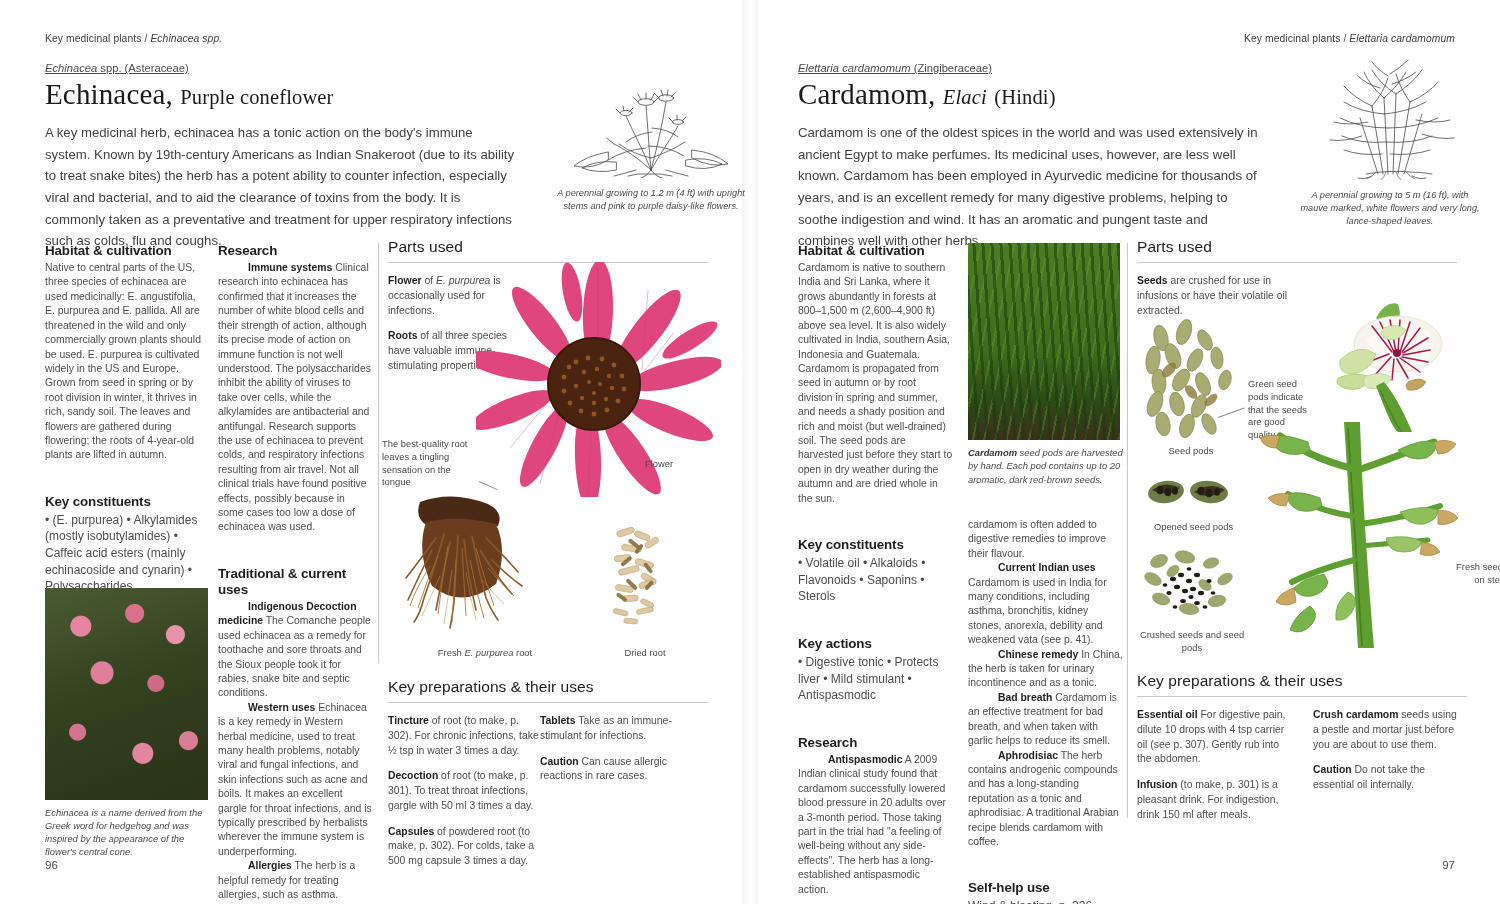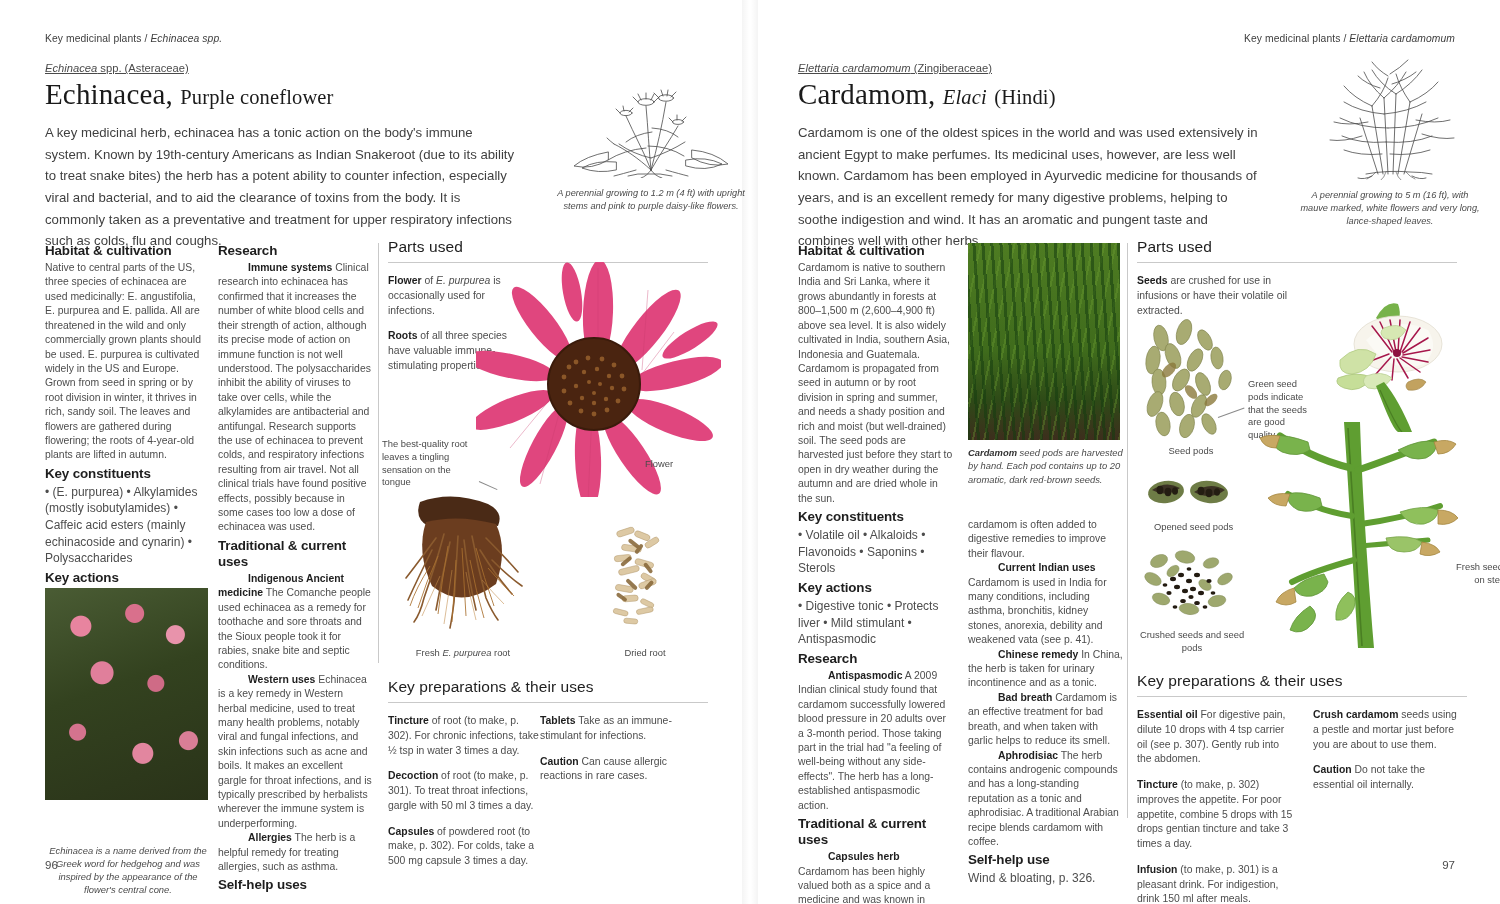--- a/index.html
+++ b/index.html
@@ -47,39 +47,39 @@
     font-size:9.2px;font-style:italic;line-height:1.42;color:#4a4a4a;
     margin-top:5px;
   }
 
   
   .col{position:absolute;font-size:10.4px;line-height:1.38;color:#4a4a4a;}
   .h2{
     font-size:13.4px;font-weight:bold;color:#1e1e1e;
     margin:0 0 2px 0;line-height:1.2;letter-spacing:-0.01em;
   }
-  .h2.sp{margin-top:3px;}
+  .h2.sp{margin-top:31px;}
   .body{font-size:10.4px;line-height:1.385;color:#4d4d4d;}
   .body b{color:#1e1e1e;padding-left:30px;}
   .list{font-size:12px;line-height:1.385;color:#4d4d4d;}
 
   
   .sechead{
     font-size:15.5px;color:#1e1e1e;font-weight:400;letter-spacing:.005em;
     margin:0 0 6px 0;
   }
   .rule{height:1px;background:#c9c9c9;margin:0 0 11px 0;}
   .vrule{position:absolute;width:1px;background:#c9c9c9;}
 
   .partstext{font-size:10.4px;line-height:1.42;color:#4d4d4d;}
   .partstext b{color:#1e1e1e;}
   .partstext i{font-style:italic;}
 
   .caption{font-size:9.4px;line-height:1.4;color:#4a4a4a;text-align:center;}
-  .caption.left-al{text-align:center;margin-top:38px;}
+  .caption.left-al{text-align:left;}
   .phcap{font-size:9.4px;line-height:1.42;color:#4a4a4a;font-style:italic;}
   .phcap b{font-style:italic;font-weight:bold;color:#333;}
 
   .prepcol{font-size:10.4px;line-height:1.42;color:#4d4d4d;}
   .prepcol b{color:#1e1e1e;}
   .prepcol p{margin:0 0 11px 0;}
 
   .pagenum{position:absolute;bottom:33px;font-size:11.5px;color:#4a4a4a;}
   .pagenum.l{left:45px;}
   .pagenum.r{right:45px;}
@@ -176,21 +176,21 @@
     </div>
 
     <div class="photo photo-echinacea-field" style="left:45px;top:588px;width:163px;height:212px;"></div>
     <div class="caption left-al" style="position:absolute;left:45px;top:806px;width:166px;font-style:italic;">Echinacea is a name derived from the Greek word for hedgehog and was inspired by the appearance of the flower's central cone.</div>
 
     <div class="col" style="left:218px;top:243px;width:155px;">
       <div class="h2">Research</div>
       <div class="body"><b>Immune systems</b><span> Clinical research into echinacea has confirmed that it increases the number of white blood cells and their strength of action, although its precise mode of action on immune function is not well understood. The polysaccharides inhibit the ability of viruses to take over cells, while the alkylamides are antibacterial and antifungal. Research supports the use of echinacea to prevent colds, and respiratory infections resulting from air travel. Not all clinical trials have found positive effects, possibly because in some cases too low a dose of echinacea was used.</span></div>
 
       <div class="h2 sp">Traditional &amp; current uses</div>
-      <div class="body"><b>Indigenous Ancient medicine</b><span> The Comanche people used echinacea as a remedy for toothache and sore throats and the Sioux people took it for rabies, snake bite and septic conditions.</span></div>
+      <div class="body"><b>Indigenous Decoction medicine</b><span> The Comanche people used echinacea as a remedy for toothache and sore throats and the Sioux people took it for rabies, snake bite and septic conditions.</span></div>
       <div class="body"><b>Western uses</b><span> Echinacea is a key remedy in Western herbal medicine, used to treat many health problems, notably viral and fungal infections, and skin infections such as acne and boils. It makes an excellent gargle for throat infections, and is typically prescribed by herbalists wherever the immune system is underperforming.</span></div>
       <div class="body"><b>Allergies</b><span> The herb is a helpful remedy for treating allergies, such as asthma.</span></div>
 
       <div class="h2 sp">Self-help uses</div>
 
     </div>
 
     <div class="vrule" style="left:378px;top:243px;height:420px;"></div>
 
     <div style="position:absolute;left:388px;top:238px;width:320px;">
@@ -285,21 +285,21 @@
         <path d="M64 70 Q62 104 60 132"></path>
           <path d="M78 70 Q84 102 92 128"></path>
       </g>
       <g stroke="#c08a48" stroke-width="0.8" fill="none" opacity="0.7">
         <path d="M60 80 Q56 108 52 134"></path>
           <path d="M74 82 Q78 108 84 130"></path>
         <path d="M48 86 Q38 108 30 126"></path>
           <path d="M90 90 Q102 104 112 114"></path>
       </g>
     </svg>
-    <div class="caption" style="position:absolute;left:388px;top:646px;width:150px;">
+    <div class="caption" style="position:absolute;left:410px;top:646px;width:150px;">
       <span>Fresh </span><i>E. purpurea</i><span> root</span>
     </div>
 
     <svg class="dried-art" style="left:588px;top:518px;" width="105" height="115" viewBox="0 0 105 115">
       <g>
         <g fill="#ddc9a4" stroke="#b49a6e" stroke-width="0.5">
           <rect x="28" y="14" width="18" height="6" rx="3" transform="rotate(-18 28 14)"></rect>
           <rect x="48" y="12" width="16" height="6" rx="3" transform="rotate(22 48 12)"></rect>
           <rect x="34" y="26" width="20" height="6" rx="3" transform="rotate(8 34 26)"></rect>
           <rect x="56" y="26" width="15" height="6" rx="3" transform="rotate(-32 56 26)"></rect>
@@ -581,21 +581,20 @@
       </g>
     </svg>
     <div class="caption" style="position:absolute;left:700px;top:560px;width:82px;">Fresh seed pods on stem</div>
 
     <div style="position:absolute;left:387px;top:672px;width:330px;">
       <div class="sechead">Key preparations &amp; their uses</div>
       <div class="rule"></div>
       <div style="display:flex;gap:18px;">
         <div class="prepcol" style="width:158px;">
           <p><b>Essential oil</b><span> For digestive pain, dilute 10 drops with 4 tsp carrier oil (see p. 307). Gently rub into the abdomen.</span></p>
-          <p><b>Tincture</b><span> (to make, p. 302) improves the appetite. For poor appetite, combine 5 drops with 15 drops gentian tincture and take 3 times a day.</span></p>
           <p><b>Infusion</b><span> (to make, p. 301) is a pleasant drink. For indigestion, drink 150 ml after meals.</span></p>
         </div>
         <div class="prepcol" style="width:152px;">
           <p><b>Crush cardamom</b><span> seeds using a pestle and mortar just before you are about to use them.</span></p>
           <p><b>Caution</b><span> Do not take the essential oil internally.</span></p>
         </div>
       </div>
     </div>
 
     <div class="pagenum r">97</div>

